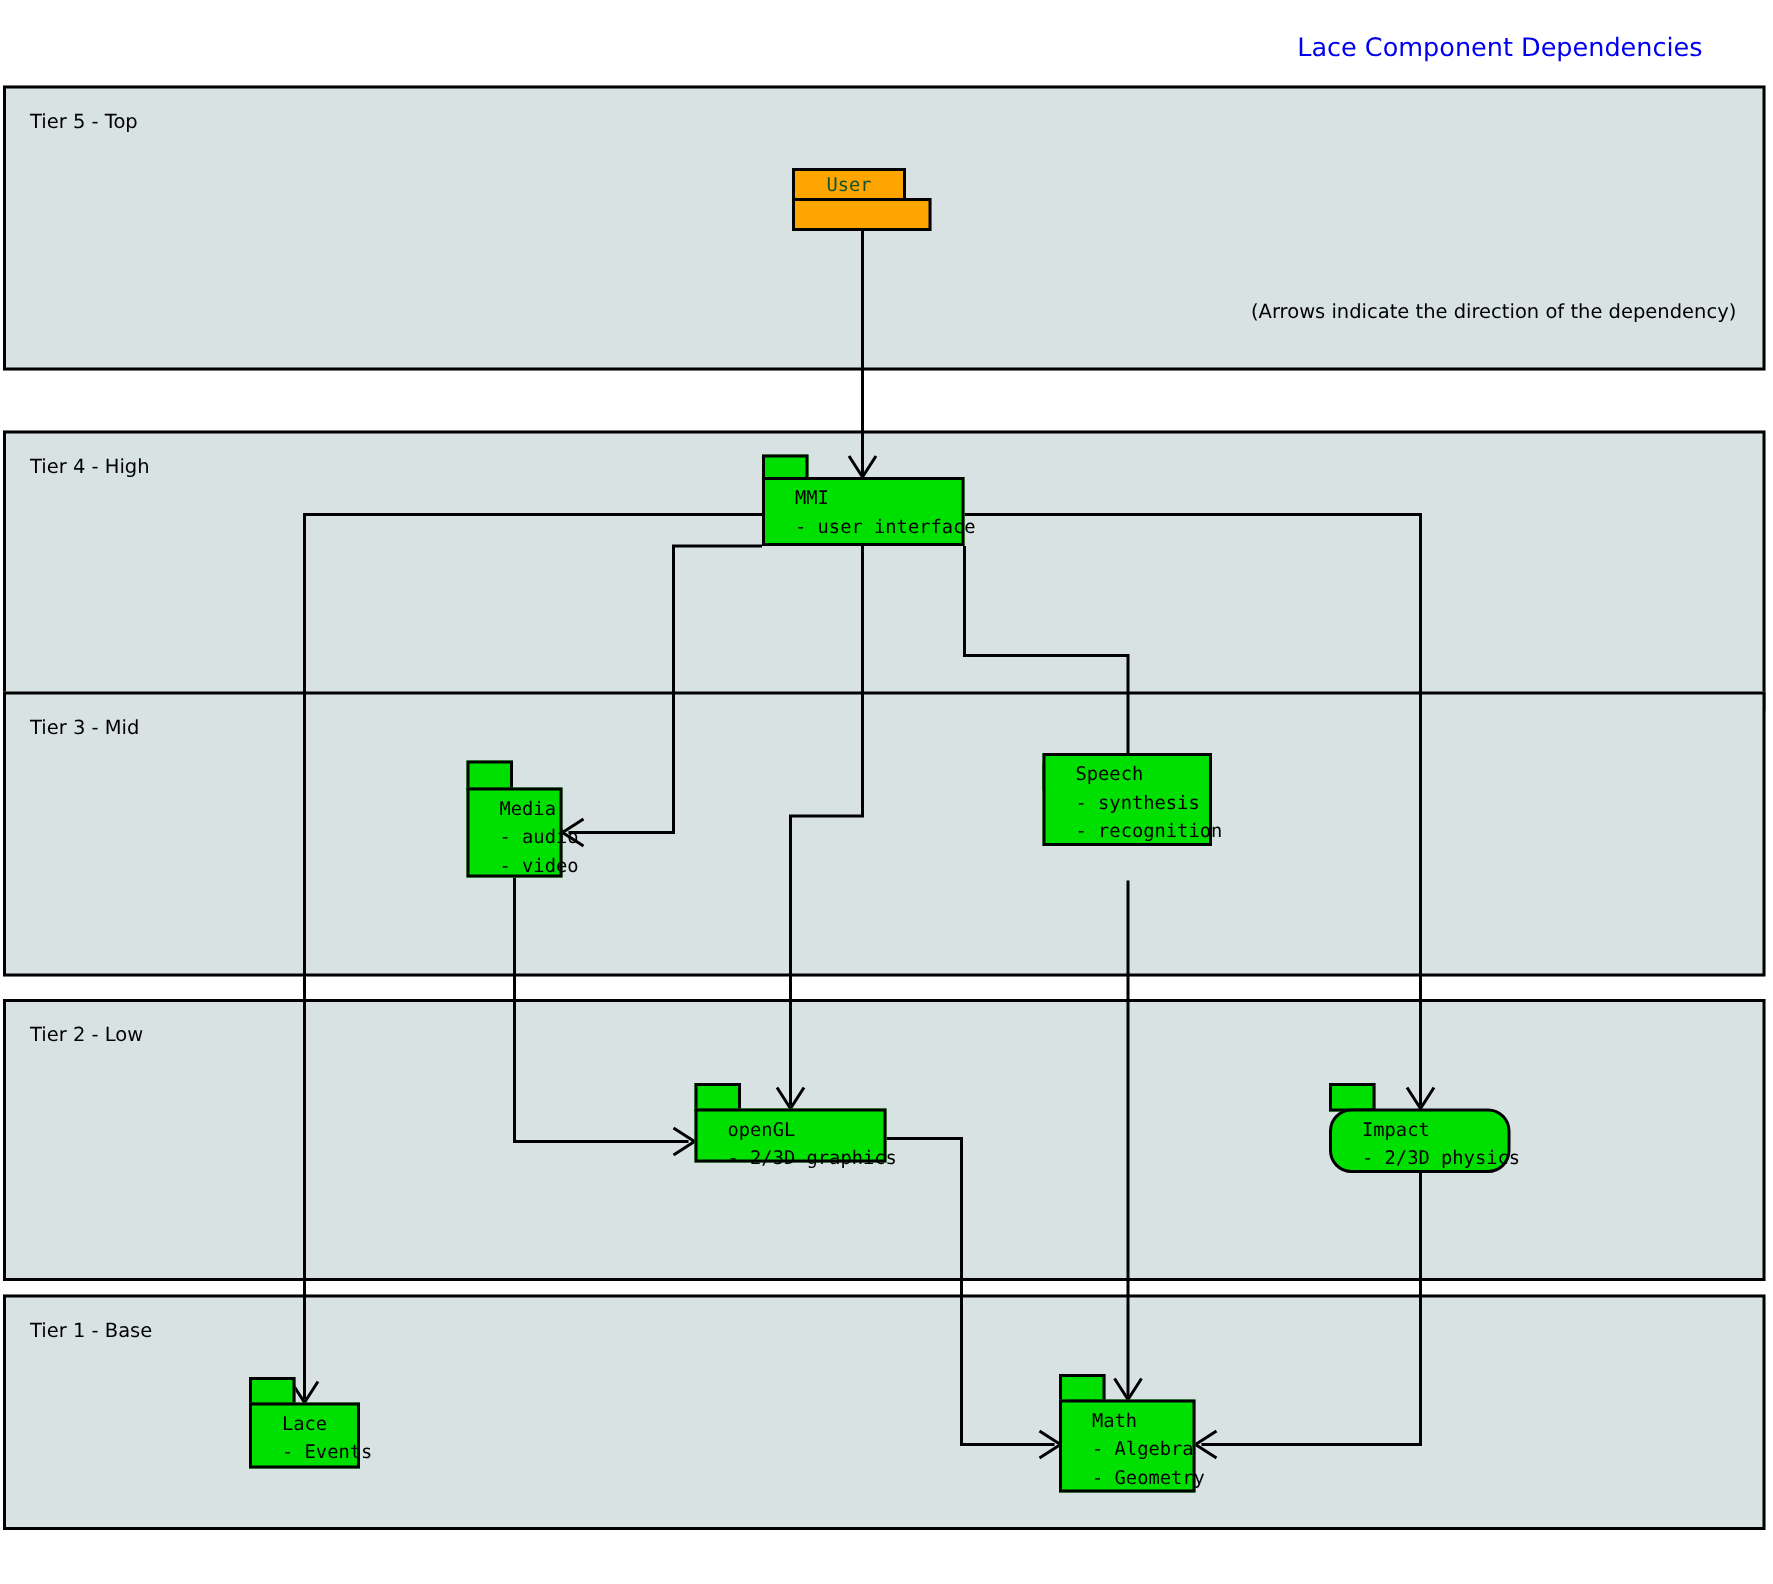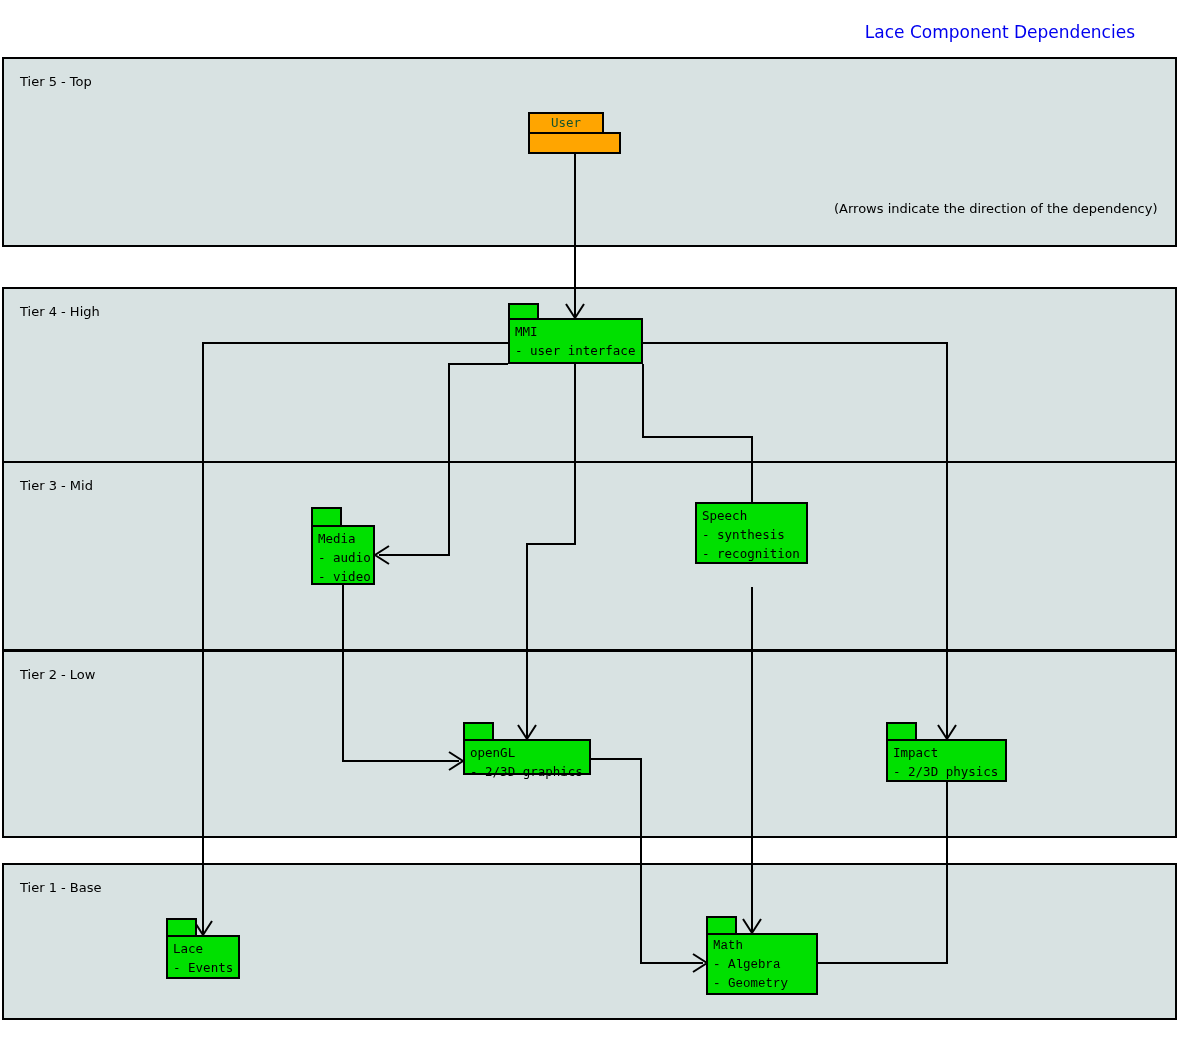--- a/index.html
+++ b/index.html
@@ -20,21 +20,21 @@
   .note{position:absolute;left:834px;top:201px;font-size:13px;color:#000;z-index:3;}
   svg.wires{position:absolute;left:0;top:0;z-index:2;}
   .comp-tab{
     position:absolute;width:31px;
     background:var(--component-green,#00E000);border:2px solid var(--line,#000);z-index:3;
   }
   .comp-main{
     position:absolute;background:var(--component-green,#00E000);
     border:2px solid var(--line,#000);z-index:4;
     font-family:"DejaVu Sans Mono",monospace;font-size:12.5px;line-height:19px;
-    color:#000;padding:2px 5px;white-space:nowrap;
+    color:#000;padding:2px 20px;white-space:nowrap;
   }
   .applet-top{
     position:absolute;left:528px;top:112px;width:76px;height:22px;
     background:var(--applet-orange,#FFA500);border:2px solid var(--line,#000);z-index:3;
     font-family:"DejaVu Sans Mono",monospace;font-size:12.5px;color:#14532d;
     text-align:center;line-height:18px;
   }
   .applet-bottom{
     position:absolute;left:528px;top:132px;width:93px;height:22px;
     background:var(--applet-orange,#FFA500);border:2px solid var(--line,#000);z-index:4;
@@ -47,21 +47,21 @@
 
 <div class="tier" style="top:57px;height:190px;">
   <span class="tier-label">Tier 5 - Top</span>
 </div>
 <div class="tier" style="top:260px;height:187px;margin-top:27px;">
   <span class="tier-label">Tier 4 - High</span>
 </div>
 <div class="tier" style="top:461px;height:190px;text-align:center;">
   <span class="tier-label">Tier 3 - Mid</span>
 </div>
-<div class="tier" style="top:650px;height:188px;">
+<div class="tier" style="top:666px;height:188px;">
   <span class="tier-label">Tier 2 - Low</span>
 </div>
 <div class="tier" style="top:863px;height:157px;">
   <span class="tier-label">Tier 1 - Base</span>
 </div>
 
 <div class="note">(Arrows indicate the direction of the dependency)</div>
 
 <svg class="wires" width="1182" height="1056" viewBox="0 0 1182 1056" stroke="#000000" stroke-width="2" fill="none">
   <g>
@@ -129,29 +129,29 @@
   <div>- recognition</div>
 </div>
 
 <div class="comp-tab" style="left:463px;top:722px;height:19px;"></div>
 <div class="comp-main" style="left:463px;top:739px;width:128px;height:36px;">
   <div>openGL</div>
   <div>- 2/3D graphics</div>
 </div>
 
 <div class="comp-tab" style="left:886px;top:722px;height:19px;"></div>
-<div class="comp-main" style="left:886px;top:739px;width:121px;height:43px;">
+<div class="comp-main" style="left:886px;top:739px;width:121px;height:43px;border-radius:15px;">
   <div>Impact</div>
   <div>- 2/3D physics</div>
 </div>
 
 <div class="comp-tab" style="left:166px;top:918px;height:19px;"></div>
 <div class="comp-main" style="left:166px;top:935px;width:74px;height:44px;">
   <div>Lace</div>
   <div>- Events</div>
 </div>
 
 <div class="comp-tab" style="left:706px;top:916px;height:19px;"></div>
-<div class="comp-main" style="left:706px;top:933px;width:112px;height:62px;font-family:Liberation Mono, monospace;">
+<div class="comp-main" style="left:706px;top:933px;width:91px;height:62px;">
   <div>Math</div>
   <div>- Algebra</div>
   <div>- Geometry</div>
 </div>
 
 </body></html>

